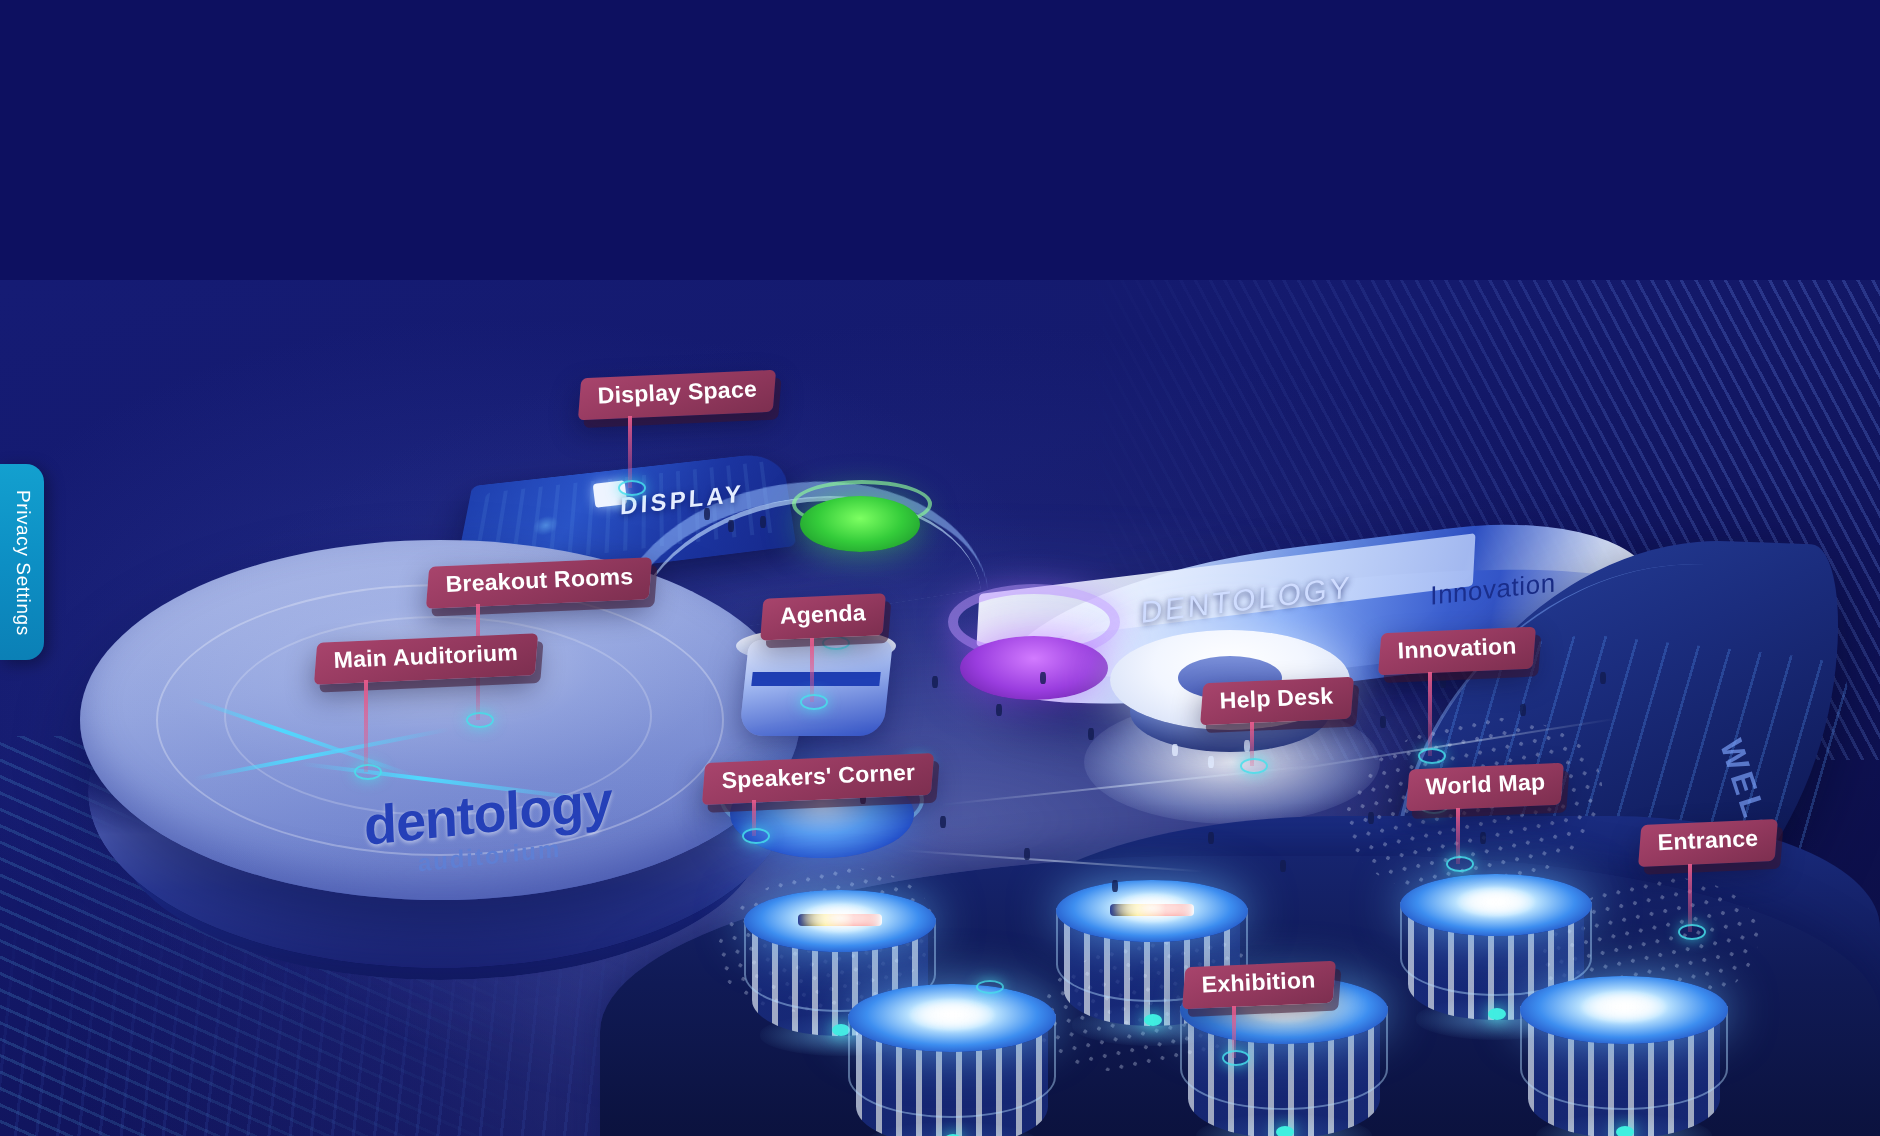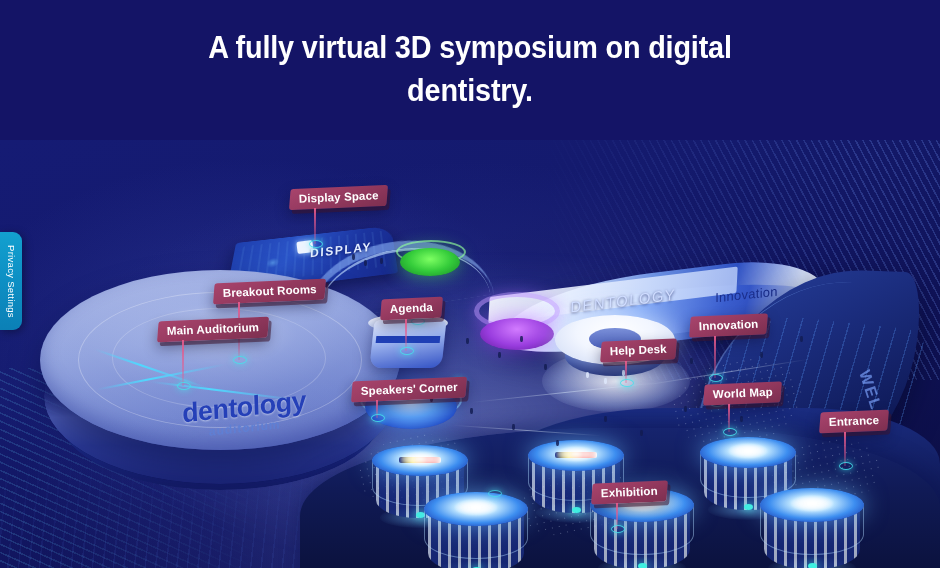--- a/index.html
+++ b/index.html
@@ -450,23 +450,20 @@
     white-space:nowrap;
     writing-mode:vertical-rl;
     letter-spacing:0.3px;
   }
 </style>
 </head>
 <body>
 
 <div id="page">
 
-  <div class="header">
-    <h1 class="header-title">A fully virtual 3D symposium on digital dentistry.</h1>
-  </div>
 
   <div class="scene">
 
     <div class="ground-glow"></div>
     <div class="stripes-right"></div>
     <div class="stripes-left"></div>
     <div class="stripes-bottom"></div>
 
     <div class="display-pav"></div>
     <div class="display-curve"></div>

